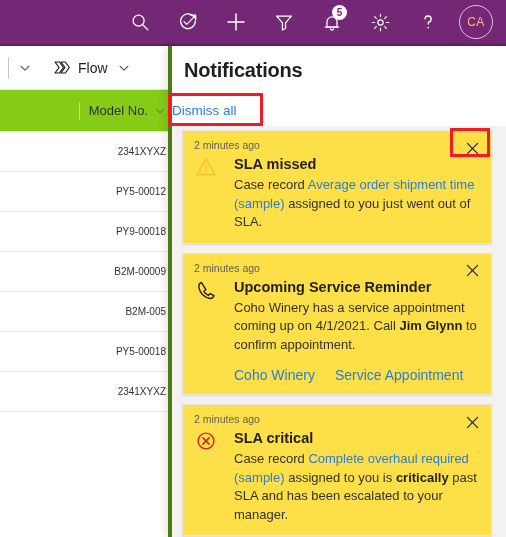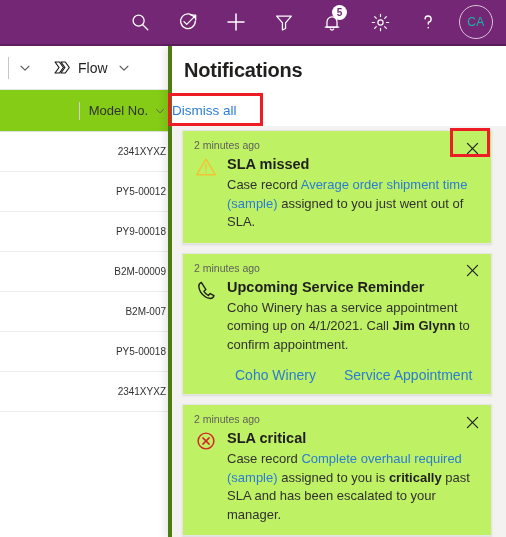--- a/index.html
+++ b/index.html
@@ -57,21 +57,21 @@
     font-weight: bold;
     line-height: 15px;
     text-align: center;
     box-sizing: border-box;
     padding: 0 1px;
   }
   .avatar {
     width: 32px; height: 32px;
     border-radius: 50%;
     border: 1.5px solid #d9c4d9;
-    color: #14b8a6;
+    color: #fdba74;
     font-size: 12px;
     display: flex;
     align-items: center;
     justify-content: center;
     letter-spacing: .3px;
   }
   .topbar-bottom-line {
     position: absolute;
     left: 0; top: 44px;
     width: 506px; height: 2px;
@@ -212,21 +212,21 @@
     width: 338px;
     height: 411px;
     overflow: hidden;
     background: #f3f2f1;
     box-sizing: border-box;
     padding: 4px 18px 0 10px;
   }
 
   .ncard {
     position: relative;
-    background: #bef264;
+    background: #fde047;
     border: 1px solid #e6e5e4;
     box-shadow: 0 0.6px 1.8px rgba(0,0,0,0.10);
     box-sizing: border-box;
     padding: 7px 10px 11px 11px;
     margin-bottom: 9px;
   }
   .ncard-time {
     font-size: 10.5px;
     color: #605e5c;
     line-height: 14px;
@@ -234,21 +234,21 @@
   .ncard-close {
     position: absolute;
     right: 8px;
     top: 6px;
     width: 22px; height: 22px;
     display: flex; align-items: center; justify-content: center;
     color: #201f1e;
   }
   .ncard-body {
     display: flex;
-    gap: 9px;
+    gap: 16px;
     margin-top: 2px;
   }
   .ncard-icon {
     width: 24px;
     min-width: 24px;
     padding-top: 2px;
     display: flex;
     justify-content: center;
     align-items: flex-start;
   }
@@ -266,21 +266,21 @@
     line-height: 18.5px;
   }
   .lnk { color: #2b7cd3; cursor: pointer; }
   .bold { font-weight: bold; color: #201f1e; }
   .ncard-actions {
     display: flex;
     gap: 20px;
     margin-top: 13px;
     font-size: 14px;
   }
-  .ncard-action { color: #2b7cd3; cursor: pointer; margin-left: 8px; }
+  .ncard-action { color: #2b7cd3; cursor: pointer; }
 
   
   .panel-sb-track {
     position: absolute;
     right: 0; top: 80px;
     width: 14px;
     height: 411px;
     background: #f1f1f1;
     border-left: 1px solid #e5e5e5;
   }
@@ -415,21 +415,21 @@
     <div class="grid-row">
         <span>PY5-00012</span>
       </div>
     <div class="grid-row">
         <span>PY9-00018</span>
       </div>
     <div class="grid-row">
         <span>B2M-00009</span>
       </div>
     <div class="grid-row">
-        <span>B2M-007</span>
+        <span>B2M-005</span>
       </div>
     <div class="grid-row">
         <span>PY5-00018</span>
       </div>
     <div class="grid-row">
         <span>2341XYXZ</span>
       </div>
   </div>
 
   <div class="panel">

